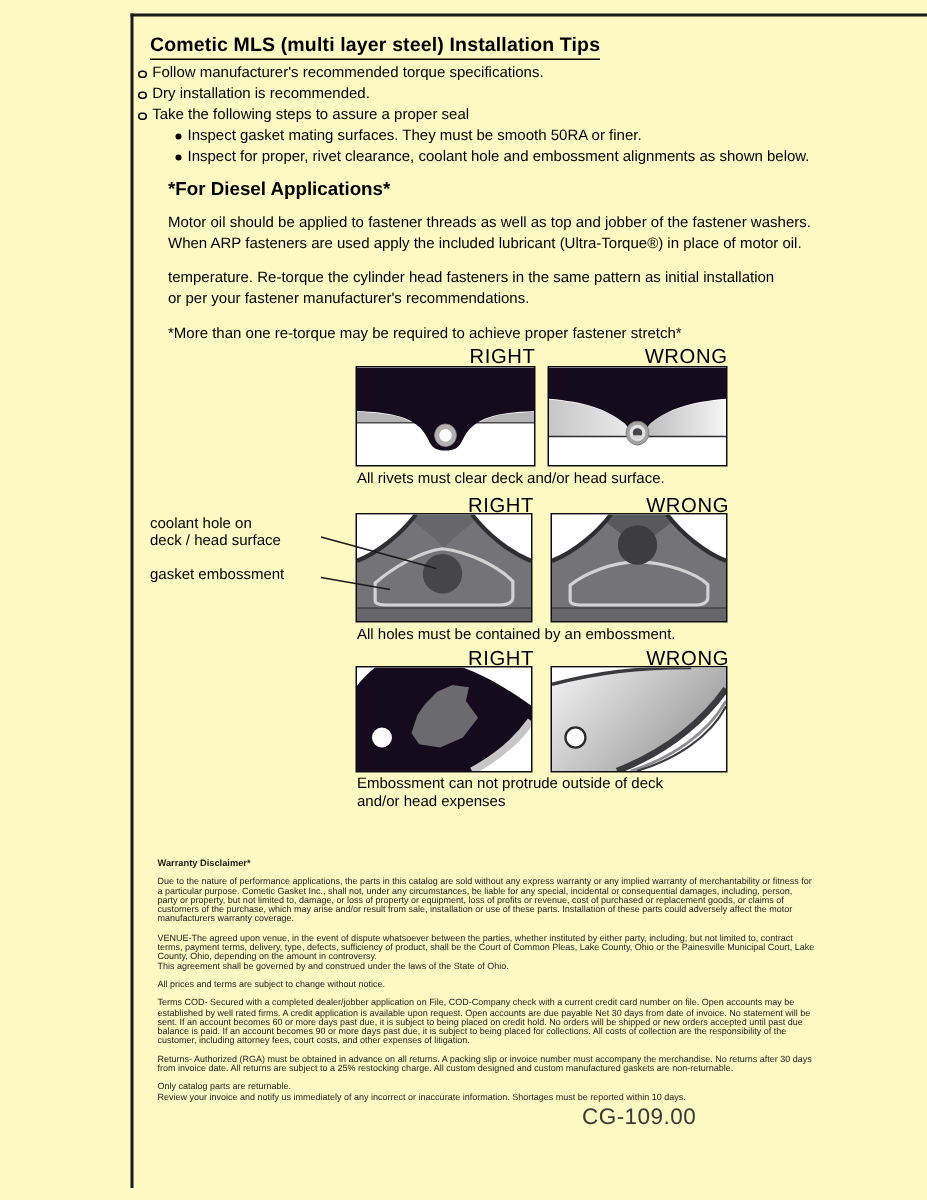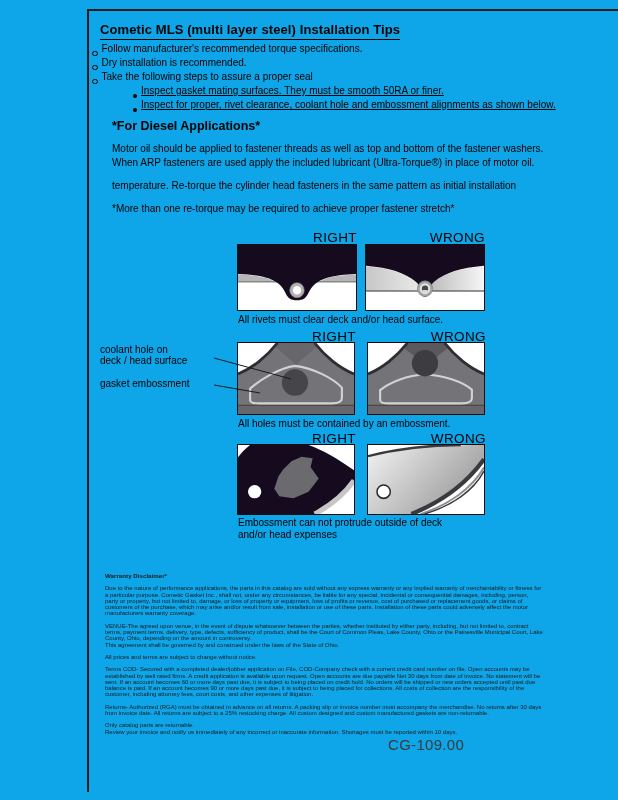--- a/index.html
+++ b/index.html
@@ -1,31 +1,31 @@
 <!DOCTYPE html>
 <html><head>
 <meta charset="utf-8">
 <style>
   html,body{margin:0;padding:0;background:#ffffff;}
-  #page{position:relative;width:618px;height:800px;background:#0ea5e9;overflow:hidden;
+  #page{position:relative;width:618px;height:800px;background:#fef9c3;overflow:hidden;
         font-family:"Liberation Sans", sans-serif;color:#000;}
   .abs{position:absolute;}
 
   
   .scan-top{left:87px;top:9px;width:531px;height:1.5px;background:#1c1c1c;}
   .scan-left{left:87px;top:9px;width:1.5px;height:783px;background:#1c1c1c;}
 
   
   .title{left:100px;top:22px;font-size:13px;font-weight:bold;letter-spacing:.1px;
          border-bottom:1.6px solid #000;padding-bottom:2px;white-space:nowrap;}
 
   
   .tips{left:92px;top:42px;font-size:10px;line-height:14px;}
-  .b-row{display:flex;align-items:flex-end;white-space:nowrap;}
-  .b-row.sub{margin-left:41px;text-decoration:underline;}
+  .b-row{display:flex;align-items:flex-start;white-space:nowrap;}
+  .b-row.sub{margin-left:25px;}
   .o-bullet{flex:none;width:3.5px;height:3.5px;border:1px solid #000;border-radius:50%;margin:4.5px 4px 0 0;}
   .f-bullet{flex:none;width:4px;height:4px;background:#000;border-radius:50%;margin:4.5px 4px 0 0;}
 
   
   .diesel{left:112px;top:119px;width:450px;font-size:10px;line-height:14px;}
   .diesel h3{margin:0 0 9px 0;font-size:12.5px;}
   .dline{white-space:nowrap;}
   .gap{height:9px;}
 
   
@@ -74,24 +74,25 @@
       <span>Inspect gasket mating surfaces.  They must be smooth 50RA or finer.</span>
     </div>
     <div class="b-row sub">
       <span class="f-bullet"></span>
       <span>Inspect for proper, rivet clearance, coolant hole and embossment alignments as shown below.</span>
     </div>
   </div>
 
   <div class="abs diesel">
     <h3>*For Diesel Applications*</h3>
-    <div class="dline">Motor oil should be applied to fastener threads as well as top and bottom of the fastener washers.</div>
+    <div class="dline">Motor oil should be applied to fastener threads as well as top and jobber of the fastener washers.</div>
     <div class="dline">When ARP fasteners are used apply the included lubricant (Ultra-Torque®) in place of motor oil.</div>
     <div class="gap"></div>
     <div class="dline">temperature. Re-torque the cylinder head fasteners in the same pattern as initial installation</div>
+    <div class="dline">or per your fastener manufacturer's recommendations.</div>
     <div class="gap"></div>
     <div class="dline">*More than one re-torque may be required to achieve proper fastener stretch*</div>
   </div>
 
   <div class="abs dg-h" style="left:237px;top:230px;">RIGHT</div>
   <div class="abs dg-h" style="left:365px;top:230px;">WRONG</div>
   <div class="abs dg-h" style="left:236px;top:329px;">RIGHT</div>
   <div class="abs dg-h" style="left:366px;top:329px;">WRONG</div>
   <div class="abs dg-h" style="left:236px;top:431px;">RIGHT</div>
   <div class="abs dg-h" style="left:366px;top:431px;">WRONG</div>

